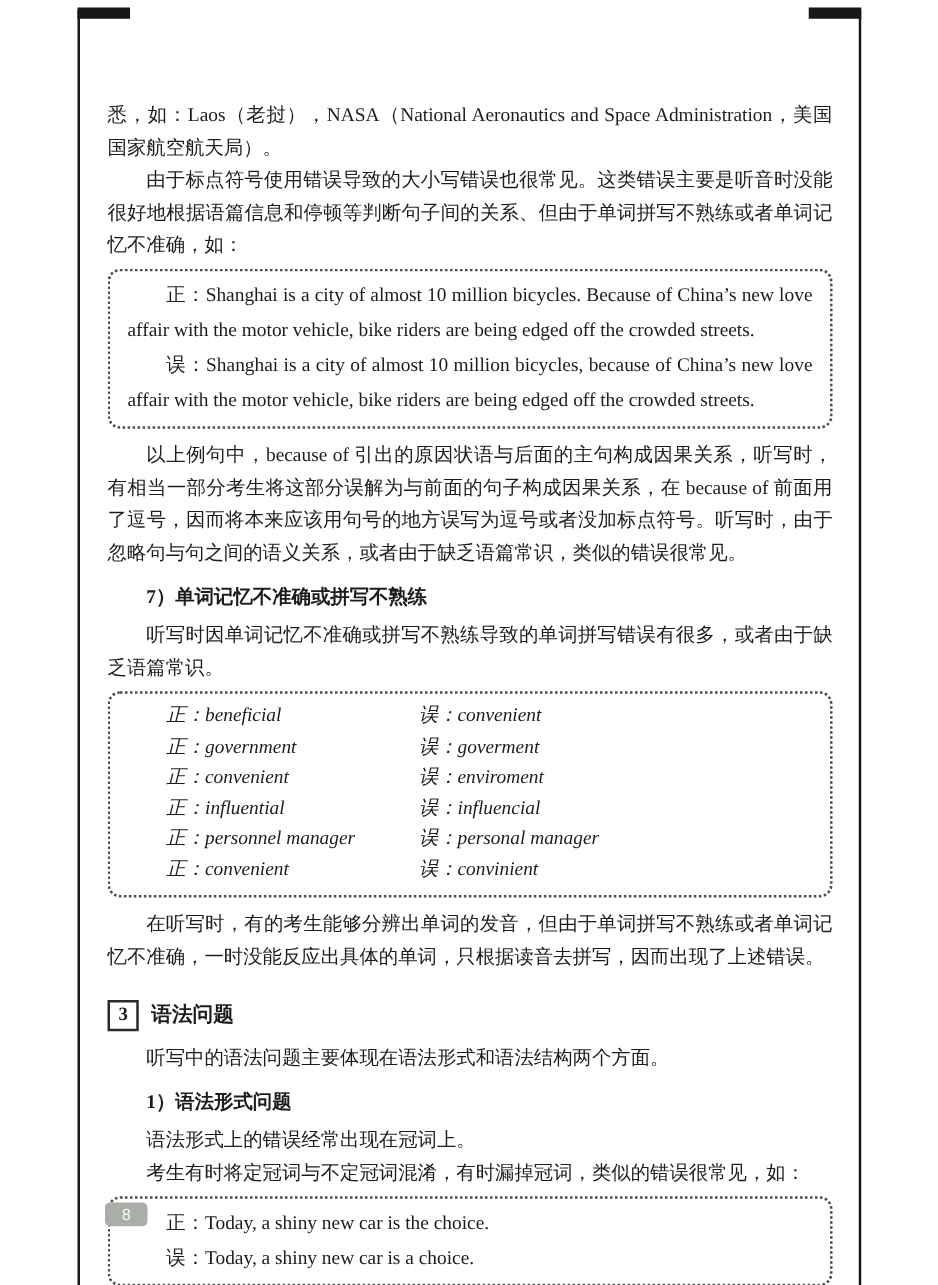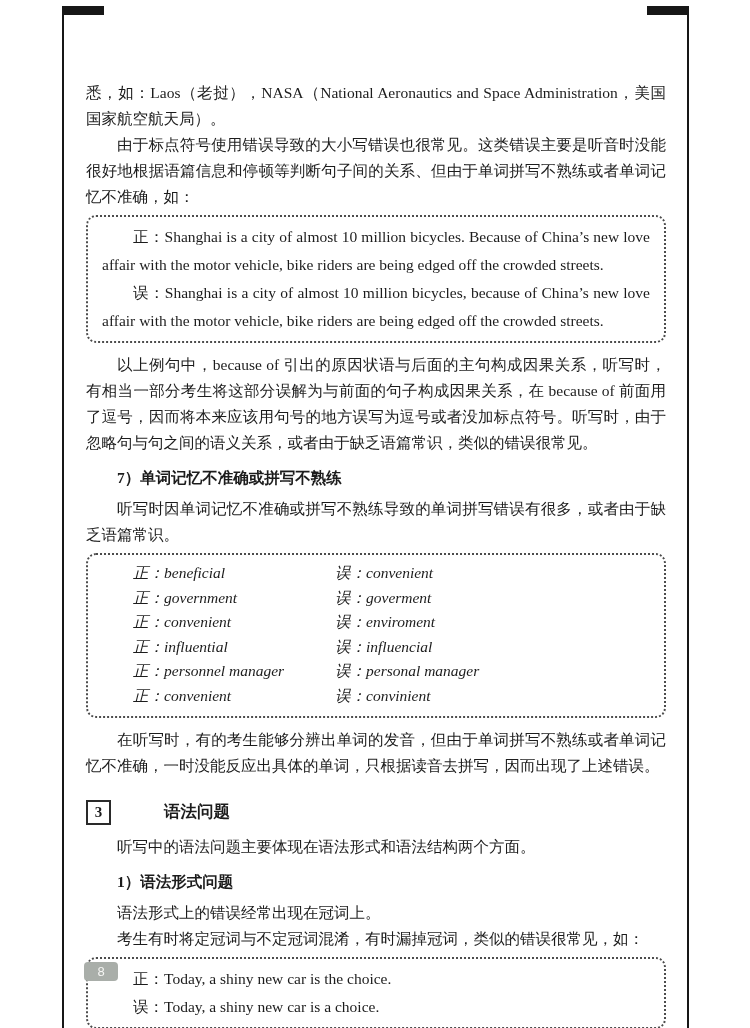--- a/index.html
+++ b/index.html
@@ -51,21 +51,21 @@
   .section-header { margin: 20px 0 9px; display: flex; align-items: center; }
   .section-num {
     display: inline-flex;
     width: 21px; height: 21px;
     border: 2px solid #2a2a2a;
     align-items: center; justify-content: center;
     font-weight: bold; font-size: 15px;
     margin-right: 10px;
     flex: 0 0 auto;
   }
-  .section-title { font-weight: bold; font-size: 16.5px; margin-left: 43px; }
+  .section-title { font-weight: bold; font-size: 16.5px; }
 
   .page-number {
     position: absolute;
     left: 84px; top: 962px;
     min-width: 34px; height: 19px;
     line-height: 19px;
     text-align: center;
     border-radius: 4px;
     background: #a9aea9;
     color: #f6f6f4;

